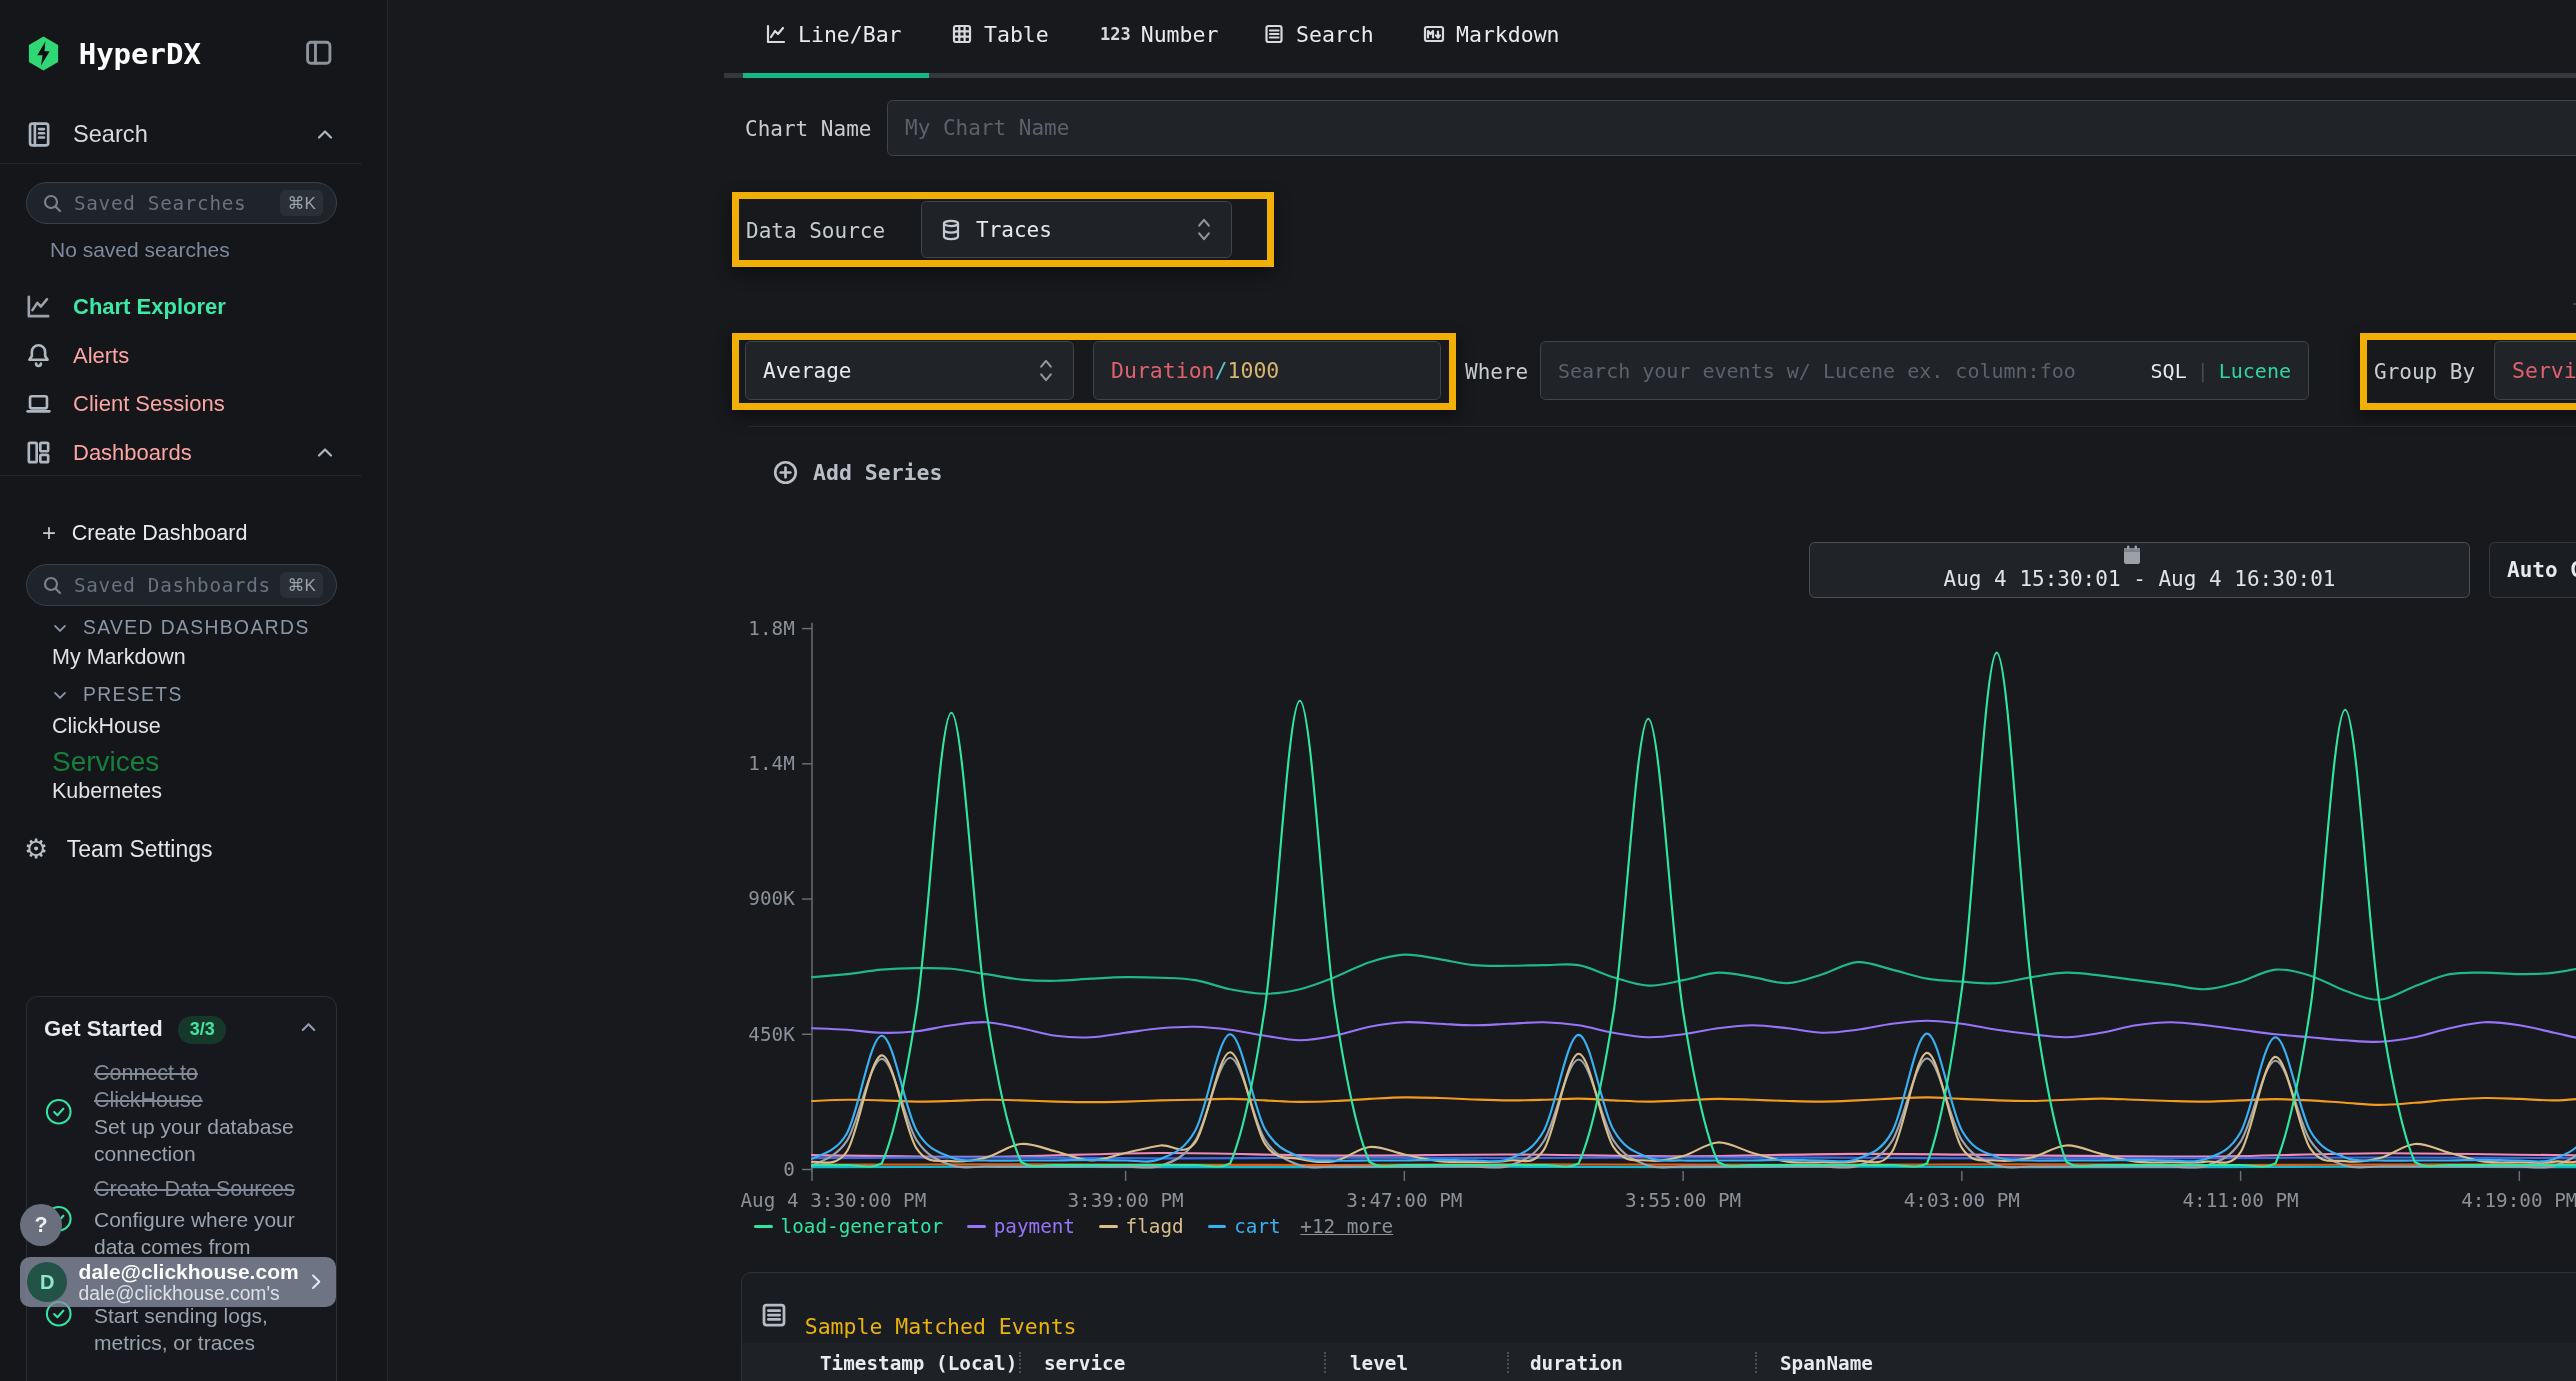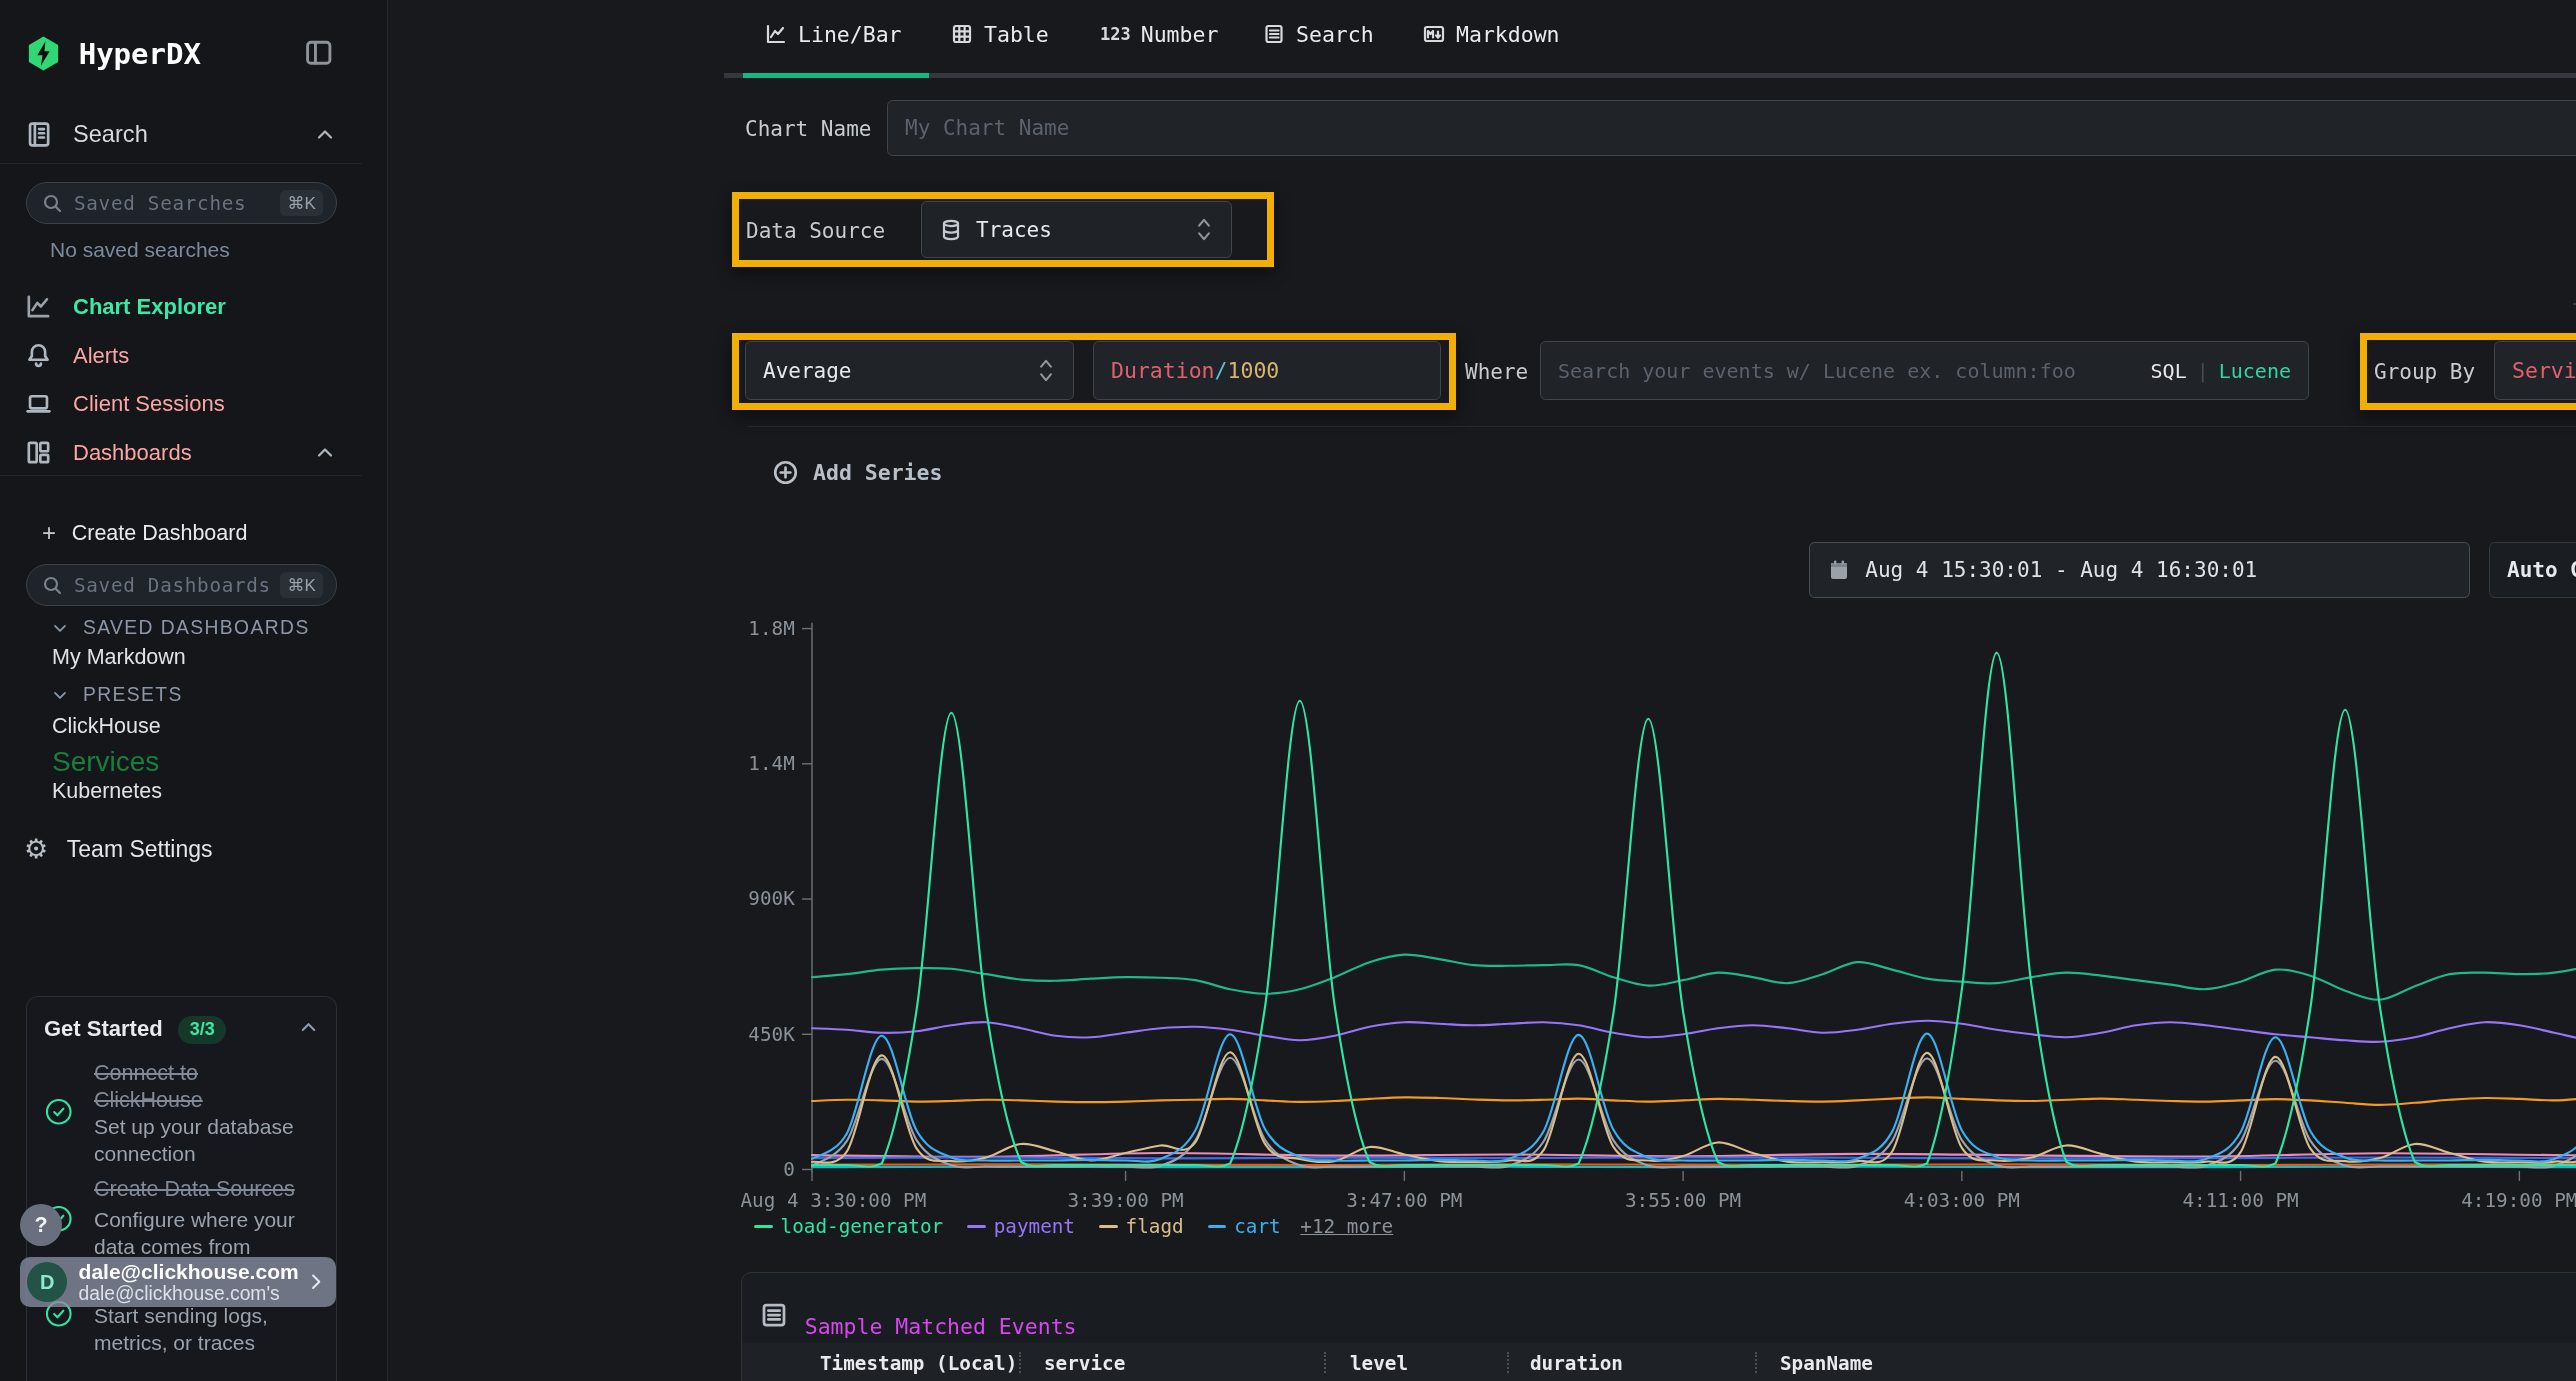--- a/index.html
+++ b/index.html
@@ -361,21 +361,21 @@
       <span>
         <svg width="29" height="29" viewBox="0 0 24 24" class="icon-stroke" style="stroke:#b9bfc6;">
             <circle cx="12" cy="12" r="8.5"></circle>
             <line x1="12" y1="8" x2="12" y2="16"></line>
             <line x1="8" y1="12" x2="16" y2="12"></line>
           </svg>
       </span>
       <span class="mono" style="font-size:21.5px;font-weight:bold;color:#b9bfc6;">Add Series</span>
     </div>
 
-    <div class="abs input" style="left:1447px;top:542px;width:661px;height:56px;font-size:21px;color:#dfe3e7;border-color:#4a4f57;">
+    <div class="abs input" style="left:1447px;top:542px;width:661px;height:56px;font-size:21px;color:#dfe3e7;border-color:#4a4f57;flex-direction:column;">
       <span style="margin-right:14.3px;">
         <svg width="24" height="24" viewBox="0 0 24 24" style="fill:#9aa1a9;">
             <rect x="4" y="5" width="16" height="16" rx="2"></rect>
             <rect x="4" y="5" width="16" height="4" fill="#7c838b"></rect>
             <rect x="7" y="2.5" width="2.4" height="4" rx="1"></rect>
             <rect x="14.6" y="2.5" width="2.4" height="4" rx="1"></rect>
           </svg>
       </span>
       <span>Aug 4 15:30:01 - Aug 4 16:30:01</span>
     </div>
@@ -448,21 +448,21 @@
     <div class="abs" style="left:379px;top:1272px;width:2192px;height:122px;border:1.4px solid #2e3338;border-radius:10px;background:#191c20;box-sizing:border-box;overflow:hidden;">
       <div class="abs" style="left:17px;top:17px;display:flex;align-items:center;gap:15.7px;">
         <span>
           <svg width="30" height="30" viewBox="0 0 24 24" class="icon-stroke" style="stroke:#b6bcc3;">
               <rect x="4" y="4" width="16" height="16" rx="2"></rect>
               <line x1="7.5" y1="8.5" x2="16.5" y2="8.5"></line>
               <line x1="7.5" y1="12" x2="16.5" y2="12"></line>
               <line x1="7.5" y1="15.5" x2="16.5" y2="15.5"></line>
             </svg>
         </span>
-        <span class="mono" style="font-size:21.5px;color:#d946ef;margin-top:24px;">Sample Matched Events</span>
+        <span class="mono" style="font-size:21.5px;color:#eab308;margin-top:24px;">Sample Matched Events</span>
       </div>
 
       <div class="abs" style="left:0;top:70px;width:2190px;height:52px;background:#1e2227;">
         <span class="abs th mono" style="left:78px;">Timestamp (Local)</span>
         <span class="abs col-sep" style="left:277px;"></span>
         <span class="abs th mono" style="left:302px;">service</span>
         <span class="abs col-sep" style="left:582px;"></span>
         <span class="abs th mono" style="left:608px;">level</span>
         <span class="abs col-sep" style="left:765px;"></span>
         <span class="abs th mono" style="left:788px;">duration</span>

